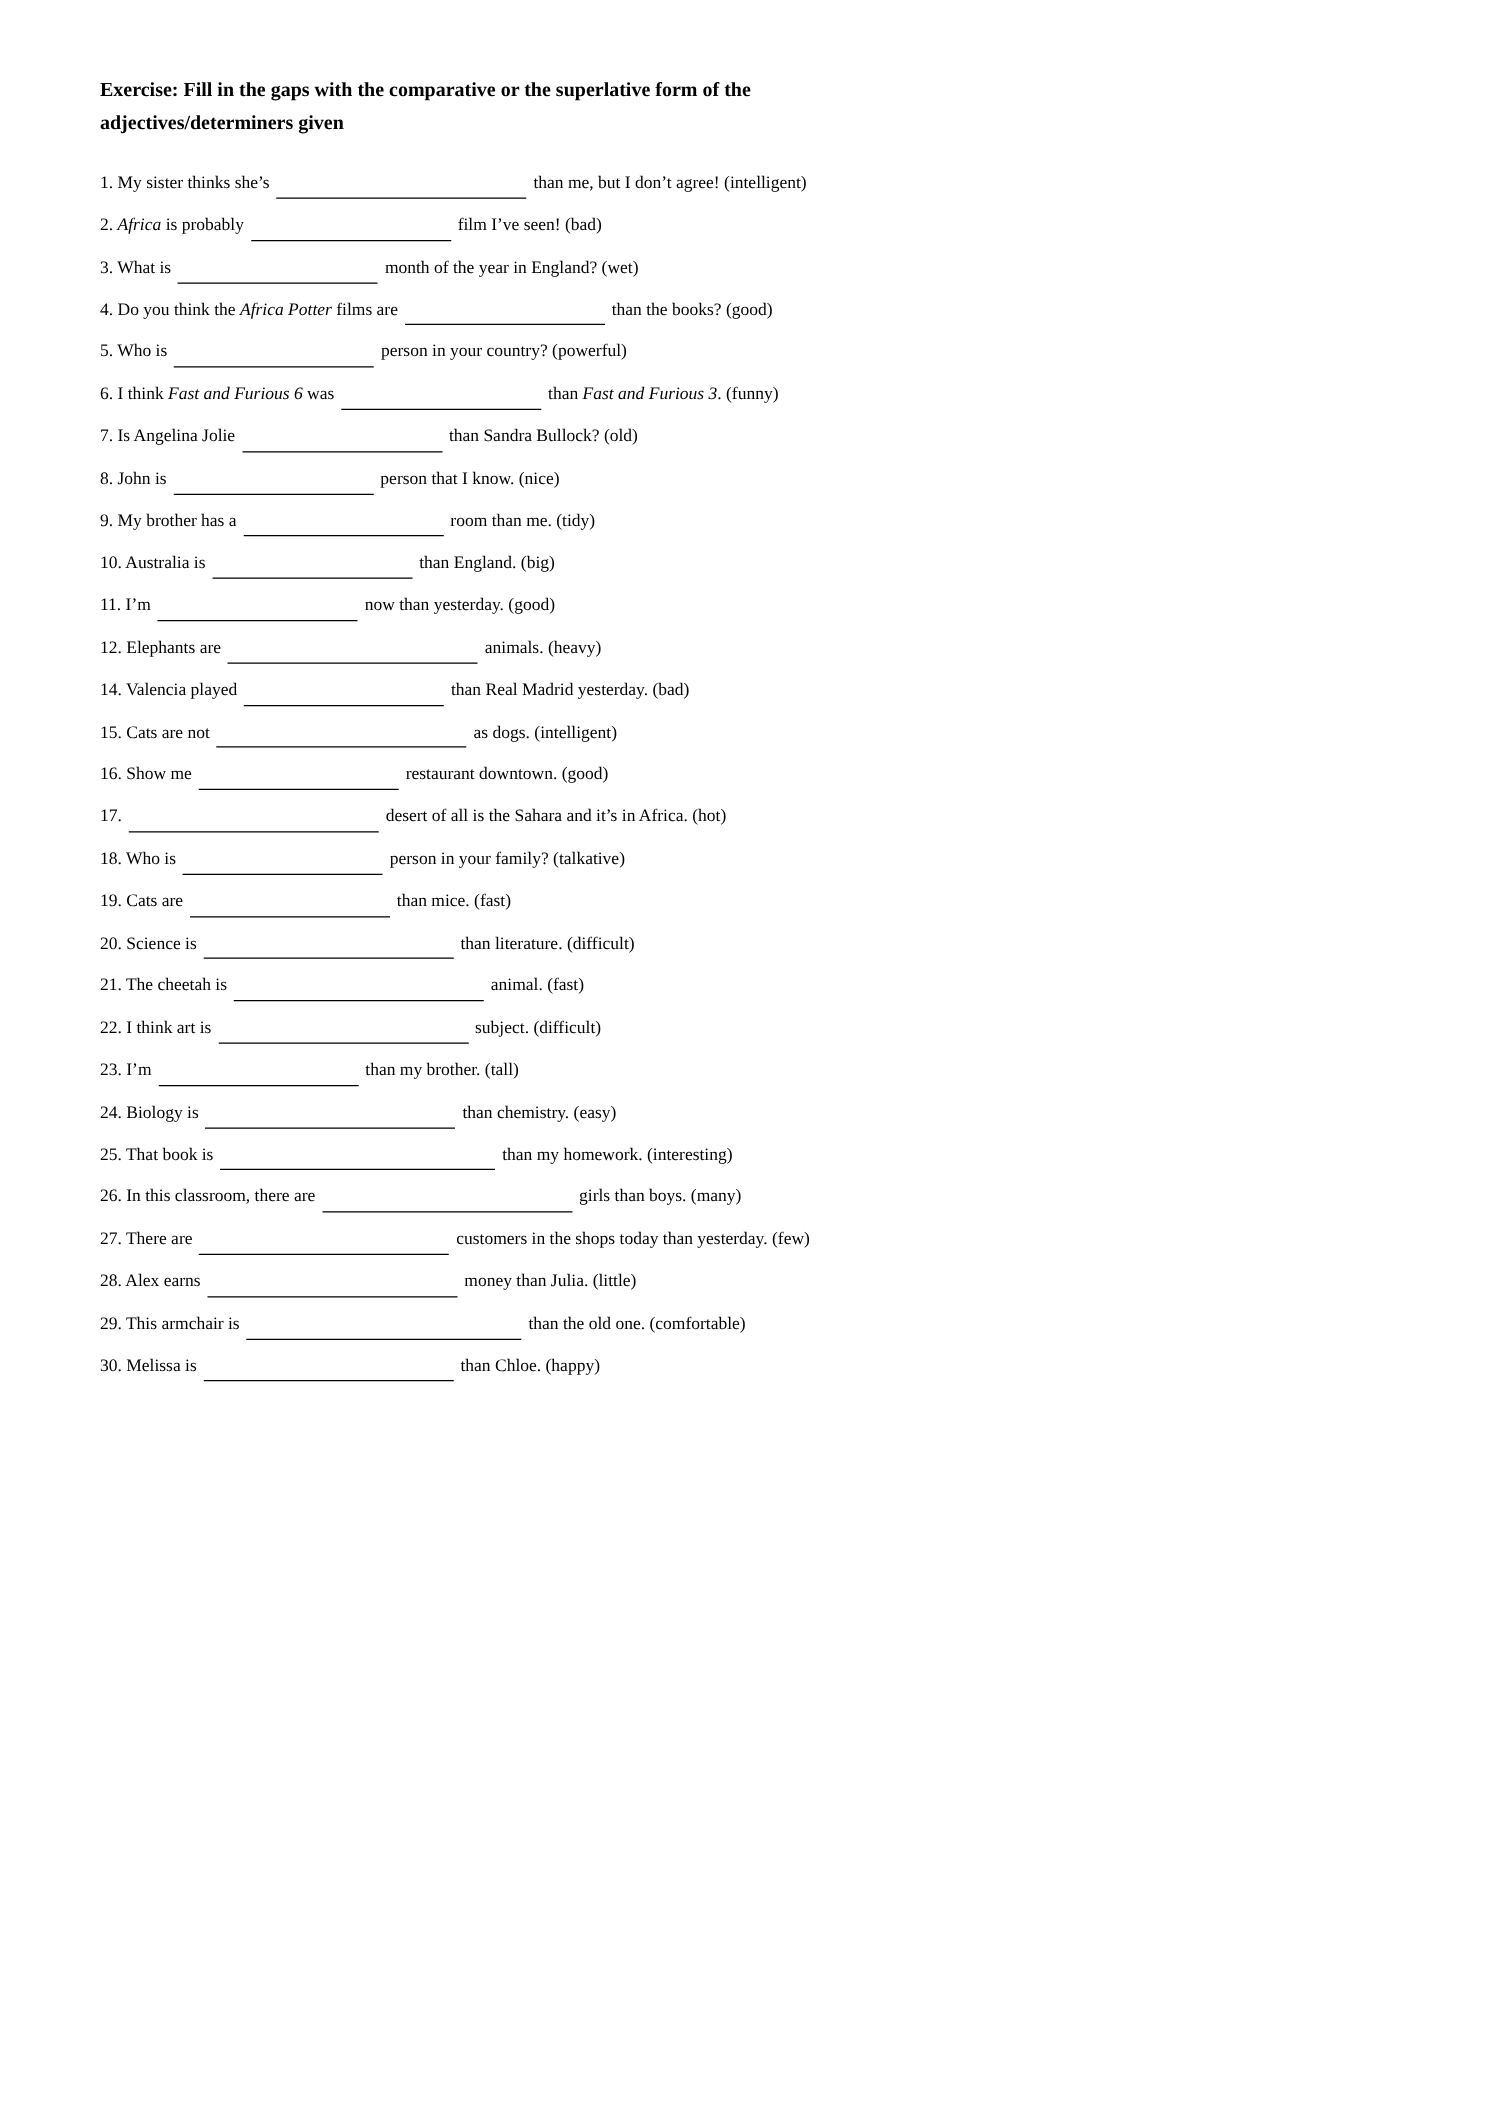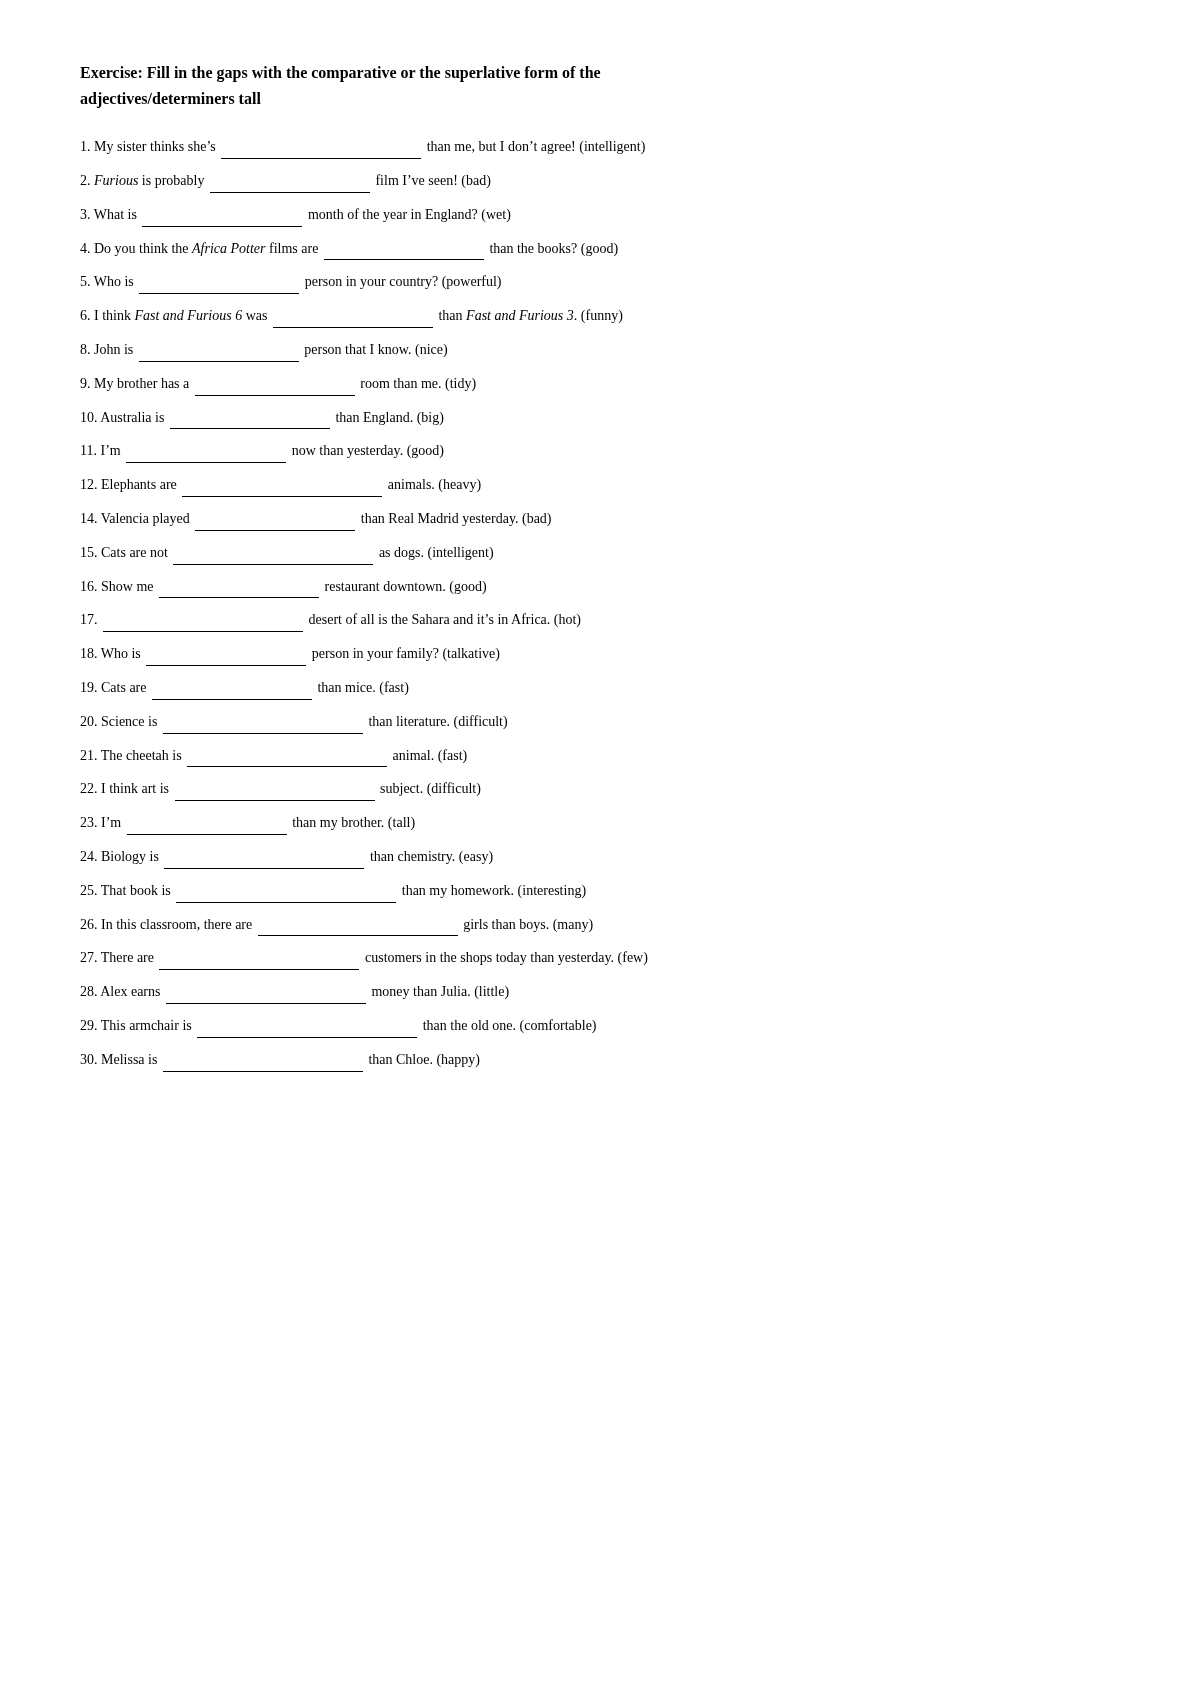--- a/index.html
+++ b/index.html
@@ -45,49 +45,52 @@
     em {
       font-style: italic;
     }
   </style>
 </head>
 <body>
 
 <div>
   <div class="title">
     <span>Exercise:  Fill in the gaps with the comparative or the superlative form of the</span><br>
-    <span>adjectives/determiners tall</span>
+    <span>adjectives/determiners given</span>
   </div>
 
   <ol class="exercise-list">
 
     <li>
       1. My sister thinks she’s <span class="blank blank-lg"></span> than me, but I don’t agree! (intelligent)
     </li>
 
     <li>
-      2. <em>Furious</em> is probably <span class="blank blank-md"></span> film I’ve seen! (bad)
+      2. <em>Africa</em> is probably <span class="blank blank-md"></span> film I’ve seen! (bad)
     </li>
 
     <li>
       3. What is <span class="blank blank-md"></span> month of the year in England? (wet)
     </li>
 
     <li>
       4. Do you think the <em>Africa Potter</em> films are <span class="blank blank-md"></span> than the books? (good)
     </li>
 
     <li>
       5. Who is <span class="blank blank-md"></span> person in your country? (powerful)
     </li>
 
     <li>
       6. I think <em>Fast and Furious 6</em> was <span class="blank blank-md"></span> than <em>Fast and Furious 3</em>. (funny)
     </li>
 
+    <li>
+      7. Is Angelina Jolie <span class="blank blank-md"></span> than Sandra Bullock? (old)
+    </li>
 
     <li>
       8. John is <span class="blank blank-md"></span> person that I know. (nice)
     </li>
 
     <li>
       9. My brother has a <span class="blank blank-md"></span> room than me. (tidy)
     </li>
 
     <li>

